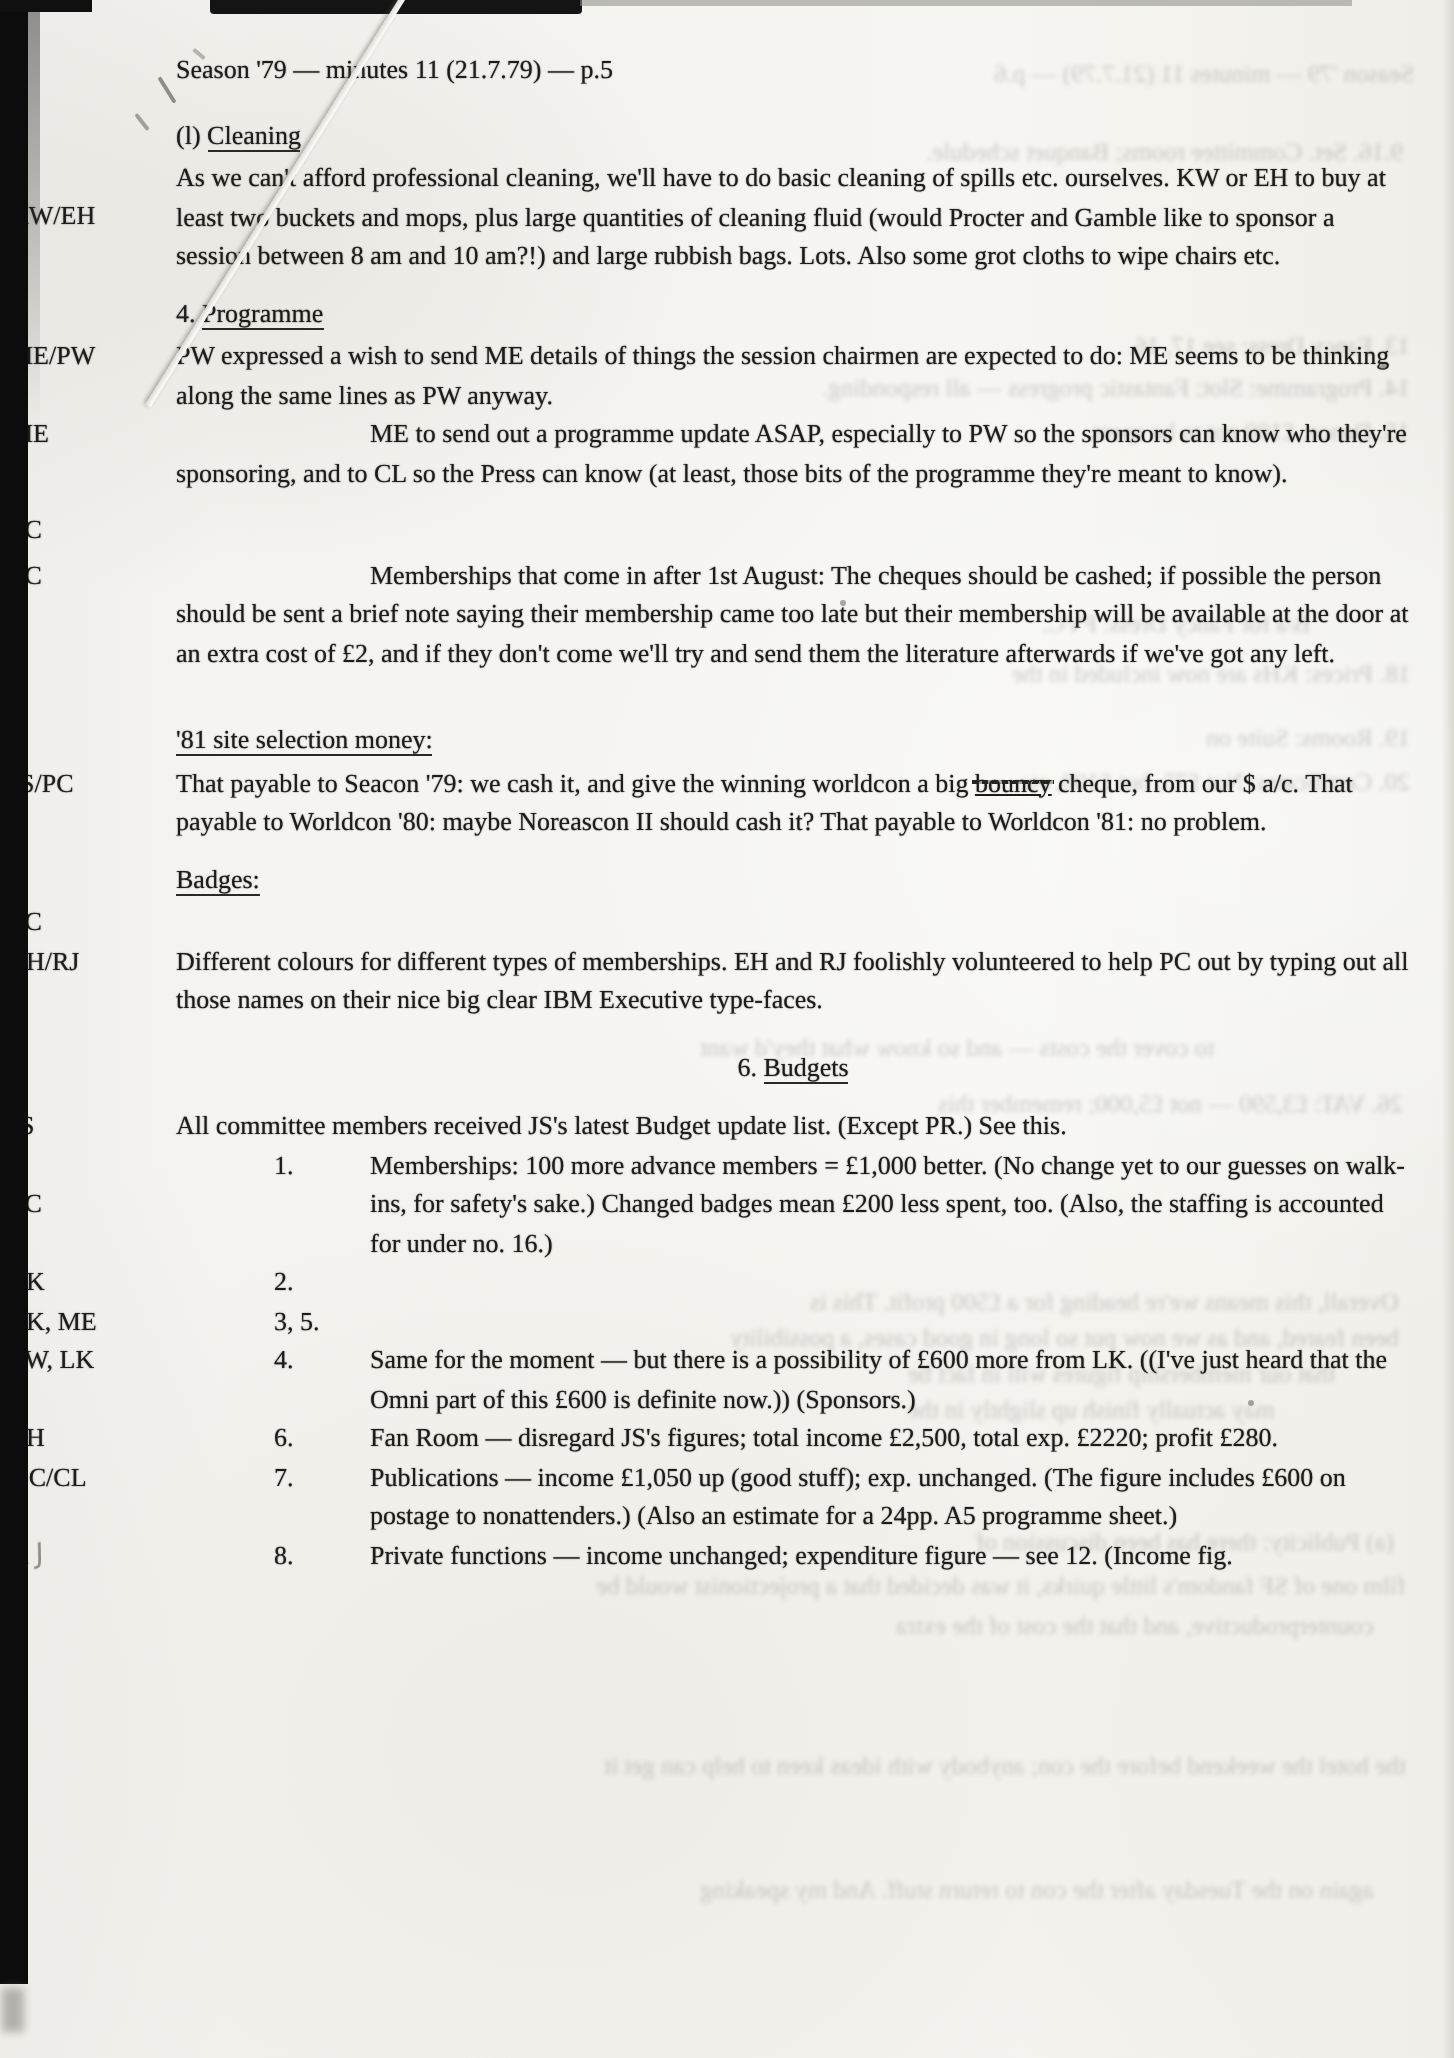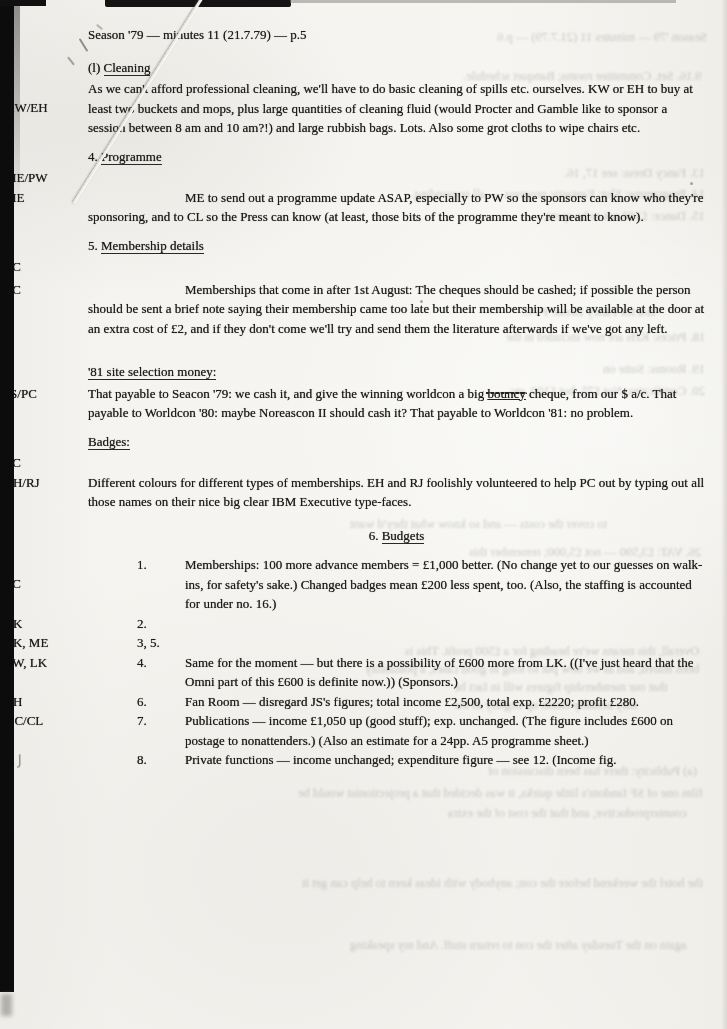--- a/index.html
+++ b/index.html
@@ -104,33 +104,27 @@
 
     <div class="row heading">
       <div class="mcell"></div>
       <div class="bcell">
         <span>4.</span>
         <span class="hlabel">Programme</span>
       </div>
     </div>
     <div class="row">
       <div class="mcell">ME/PW</div>
+      <div class="bcell">PW expressed a wish to send ME details of things the session chairmen are expected to do: ME seems to be thinking along the same lines as PW anyway.</div>
     </div>
     <div class="row sect-end">
       <div class="mcell">ME</div>
       <div class="bcell indent-first">ME to send out a programme update ASAP, especially to PW so the sponsors can know who they're sponsoring, and to CL so the Press can know (at least, those bits of the programme they're meant to know).</div>
     </div>
 
-    <div class="row heading">
-      <div class="mcell"></div>
-      <div class="bcell">
-        <span>5.</span>
-        <span class="hlabel">Membership details</span>
-      </div>
-    </div>
     <div class="row" style="margin-bottom:3px;">
       <div class="mcell">PC</div>
     </div>
     <div class="row sect-end">
       <div class="mcell">PC</div>
       <div class="bcell indent-first">Memberships that come in after 1st August: The cheques should be cashed; if possible the person should be sent a brief note saying their membership came too late but their membership will be available at the door at an extra cost of £2, and if they don't come we'll try and send them the literature afterwards if we've got any left.</div>
     </div>
 
     <div class="row heading" style="margin-top:24px;">
       <div class="mcell"></div>
@@ -156,20 +150,24 @@
       <div class="mcell">EH/RJ</div>
       <div class="bcell">Different colours for different types of memberships. EH and RJ foolishly volunteered to help PC out by typing out all those names on their nice big clear IBM Executive type-faces.</div>
     </div>
 
     <div class="row heading" style="margin-top:14px;margin-bottom:10px;text-align:center;">
       <div class="mcell"></div>
       <div class="bcell">
         <span>6.</span>
         <span class="hlabel">Budgets</span>
       </div>
+    </div>
+    <div class="row">
+      <div class="mcell">JS</div>
+      <div class="bcell">All committee members received JS's latest Budget update list. (Except PR.) See this.</div>
     </div>
 
     <div class="row">
       <div class="mcell m-down">PC</div>
       <div class="ncell">1.</div>
       <div class="icell">Memberships: 100 more advance members = £1,000 better. (No change yet to our guesses on walk-ins, for safety's sake.) Changed badges mean £200 less spent, too. (Also, the staffing is accounted for under no. 16.)</div>
     </div>
     <div class="row">
       <div class="mcell">LK</div>
       <div class="ncell">2.</div>

